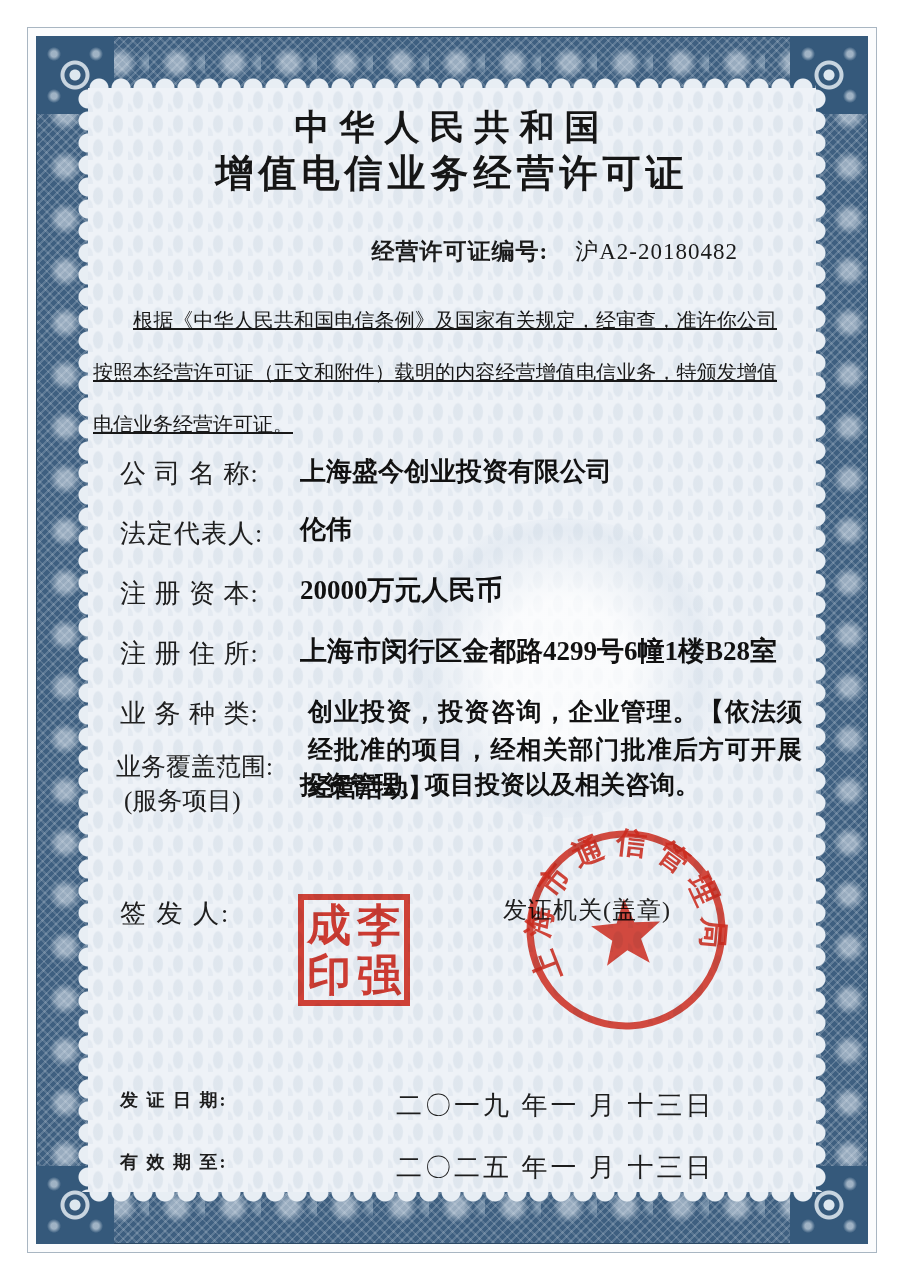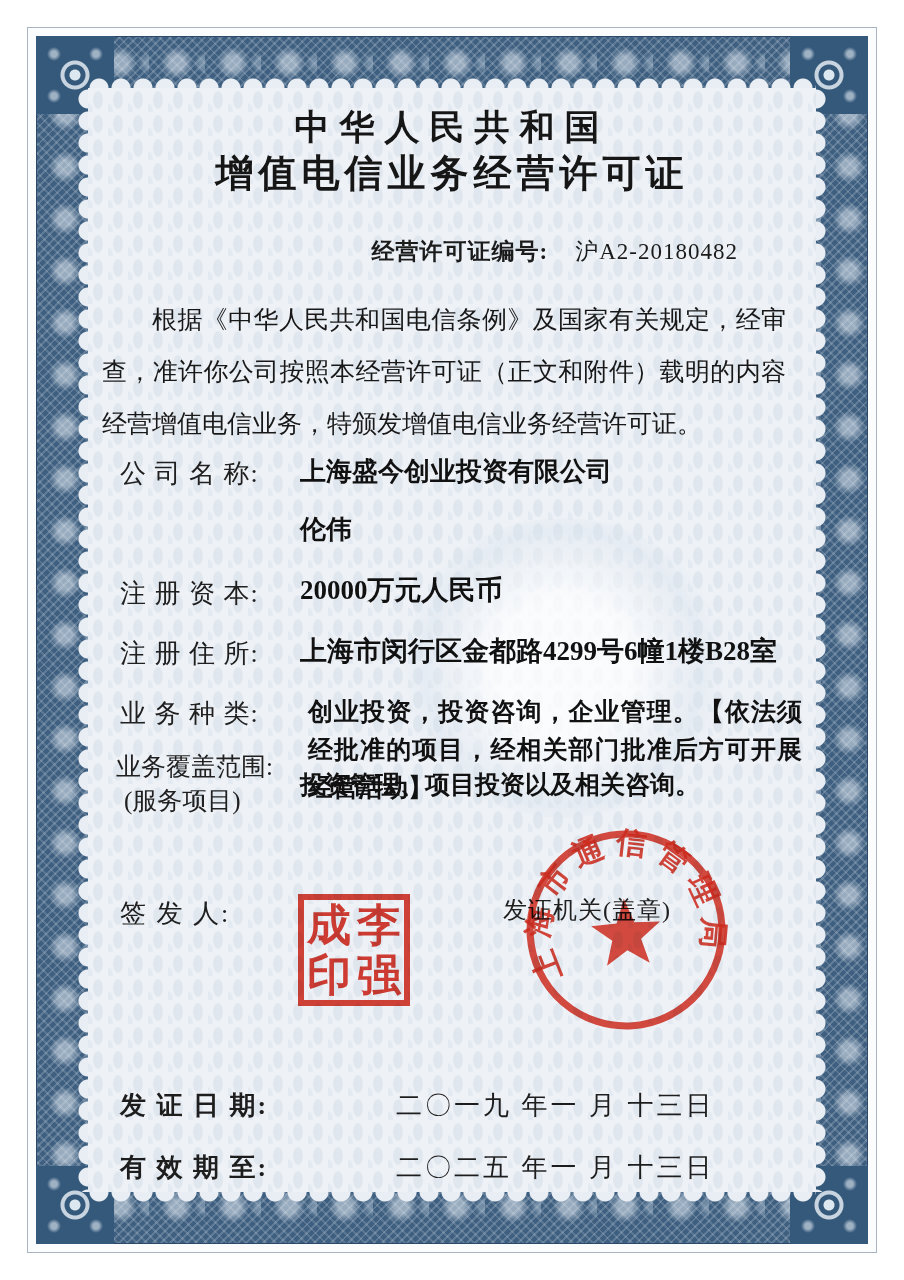--- a/index.html
+++ b/index.html
@@ -63,21 +63,21 @@
     background:radial-gradient(circle, rgba(255,255,255,.75) 0 30%, rgba(214,224,235,.35) 62%, rgba(214,224,235,0) 72%);
   }
   .content{position:absolute;inset:88px;}
   .abs{position:absolute;}
   
   .title-line1{left:0;right:0;top:16px;text-align:center;font-size:35px;font-weight:bold;letter-spacing:10px;color:#161616;}
   .title-line2{left:0;right:0;top:60px;text-align:center;font-size:38px;font-weight:bold;letter-spacing:5px;color:#161616;}
   .license-row{right:78px;top:148px;font-size:23px;white-space:nowrap;}
   .license-label{font-weight:bold;letter-spacing:1px;}
   .license-number{margin-left:27px;letter-spacing:1px;}
-  .preamble{left:14px;top:206px;width:684px;font-size:25px;line-height:52px;text-align:justify;text-indent:2em;color:#181818;}
+  .preamble{left:5px;top:206px;width:684px;font-size:20px;line-height:52px;text-align:justify;text-indent:2em;color:#181818;text-decoration:underline;}
   .flabel{left:32px;font-size:26px;letter-spacing:1px;color:#202020;white-space:nowrap;}
   .fvalue{left:212px;white-space:nowrap;font-weight:bold;color:#111;}
   .v-sans{font-family:"Liberation Sans","DejaVu Sans",sans-serif;font-size:26px;}
   .v-serif{font-size:27px;}
   .business-value{left:212px;top:604px;width:494px;font-family:"Liberation Sans","DejaVu Sans",sans-serif;
     font-size:25px;font-weight:bold;line-height:38px;text-align:justify;white-space:normal;color:#111;margin-left:8px;}
   .coverage-l1{left:28px;top:662px;font-size:25px;color:#202020;white-space:nowrap;}
   .coverage-l2{left:36px;top:696px;font-size:25px;color:#202020;white-space:nowrap;}
   .coverage-value{left:212px;top:680px;font-family:"Liberation Sans","DejaVu Sans",sans-serif;font-size:25px;font-weight:bold;white-space:nowrap;color:#111;}
   .sign-label{left:32px;top:808px;font-size:26px;letter-spacing:2px;color:#202020;z-index:1;}
@@ -90,21 +90,21 @@
     mix-blend-mode:multiply;background:rgba(255,240,238,.08);
   }
   .square-seal span{
     display:flex;align-items:center;justify-content:center;
     font-family:"Liberation Sans","DejaVu Sans",sans-serif;font-weight:bold;
     font-size:44px;color:rgba(216,42,30,.9);line-height:1;
   }
   
   .round-stamp{left:432px;top:736px;width:212px;height:212px;z-index:2;mix-blend-mode:multiply;transform:rotate(-4deg);}
   
-  .date-label{left:32px;font-size:26px;font-weight:bold;letter-spacing:2px;color:#1d1d1d;white-space:nowrap;}
+  .date-label{left:32px;font-size:18px;font-weight:bold;letter-spacing:2px;color:#1d1d1d;white-space:nowrap;}
   .date-value{left:308px;font-size:26px;letter-spacing:3px;color:#1d1d1d;white-space:nowrap;text-align:center;}
 </style>
 </head>
 <body>
 
 <div class="outer-line"></div>
 <div class="frame"></div>
 <div class="corner tl"></div>
 <div class="corner tr"></div>
 <div class="corner bl"></div>
@@ -125,20 +125,21 @@
 
   <div class="abs license-row">
     <span class="license-label">经营许可证编号:</span><span class="license-number">沪A2-20180482</span>
   </div>
 
   <div class="abs preamble">根据《中华人民共和国电信条例》及国家有关规定，经审查，准许你公司按照本经营许可证（正文和附件）载明的内容经营增值电信业务，特颁发增值电信业务经营许可证。</div>
 
   <div class="abs flabel" style="top:368px">公 司 名 称:</div>
   <div class="abs fvalue v-sans" style="top:366px">上海盛今创业投资有限公司</div>
 
+  <div class="abs flabel" style="top:428px">法定代表人:</div>
   <div class="abs fvalue v-sans" style="top:424px">伦伟</div>
 
   <div class="abs flabel" style="top:488px">注 册 资 本:</div>
   <div class="abs fvalue v-serif" style="top:484px">20000万元人民币</div>
 
   <div class="abs flabel" style="top:548px">注 册 住 所:</div>
   <div class="abs fvalue v-serif" style="top:545px">上海市闵行区金都路4299号6幢1楼B28室</div>
 
   <div class="abs flabel" style="top:608px">业 务 种 类:</div>
   <div class="abs business-value">创业投资，投资咨询，企业管理。【依法须经批准的项目，经相关部门批准后方可开展经营活动】</div>

